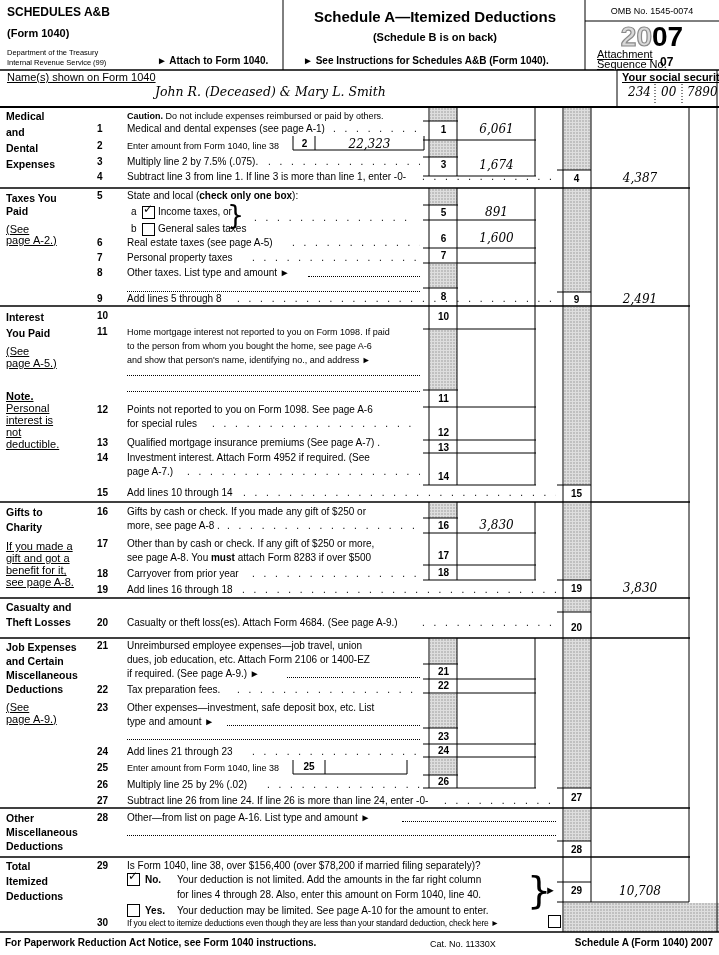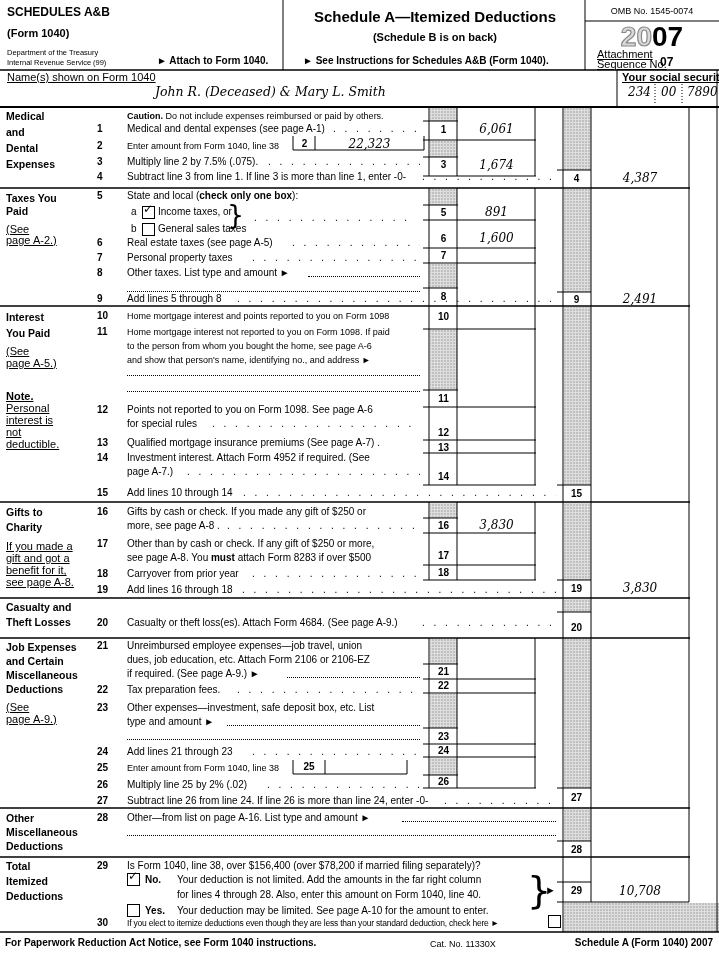--- a/index.html
+++ b/index.html
@@ -272,21 +272,20 @@
   <div class="seclabel" style="left:6px;top:311px;">Interest</div>
   <div class="seclabel" style="left:6px;top:327px;">You Paid</div>
   <div class="note" style="left:6px;top:346px;">(See</div>
   <div class="note" style="left:6px;top:358px;">page A-5.)</div>
   <div class="note b" style="left:6px;top:391px;">Note.</div>
   <div class="note" style="left:6px;top:403px;">Personal</div>
   <div class="note" style="left:6px;top:415px;">interest is</div>
   <div class="note" style="left:6px;top:427px;">not</div>
   <div class="note" style="left:6px;top:439px;">deductible.</div>
   <div class="lnum" style="top:310px;">10</div>
-  <div class="t c9" style="left:127px;top:310px;">Home mortgage interest and points reported to you on Form 1098</div>
   <div class="lnum" style="top:326px;">11</div>
   <div class="t c9" style="left:127px;top:326px;">Home mortgage interest not reported to you on Form 1098. If paid</div>
   <div class="t c9" style="left:127px;top:340px;">to the person from whom you bought the home, see page A-6</div>
   <div class="t c9" style="left:127px;top:354px;">and show that person's name, identifying no., and address ►</div>
   <div class="dr" style="left:127px;top:367px;width:293px;"></div>
   <div class="dr" style="left:127px;top:383px;width:293px;"></div>
   <div class="lnum" style="top:404px;">12</div>
   <div class="t" style="left:127px;top:404px;">Points not reported to you on Form 1098. See page A-6</div>
   <div class="t" style="left:127px;top:418px;">for special rules</div>
   <div class="lead" style="left:212px;top:418px;width:208px;">. . . . . . . . . . . . . . . . . . . . . . . . . . . . . . . . . . . . . . . . . . . . . . . . . . . . . . . . . . . .</div>
@@ -351,21 +350,21 @@
   <div class="cellhit" style="left:591px;top:612px;width:98px;height:25px;"></div>
 
   <div class="seclabel" style="left:6px;top:641px;">Job Expenses</div>
   <div class="seclabel" style="left:6px;top:655px;">and Certain</div>
   <div class="seclabel" style="left:6px;top:669px;">Miscellaneous</div>
   <div class="seclabel" style="left:6px;top:683px;">Deductions</div>
   <div class="note" style="left:6px;top:702px;">(See</div>
   <div class="note" style="left:6px;top:714px;">page A-9.)</div>
   <div class="lnum" style="top:640px;">21</div>
   <div class="t" style="left:127px;top:640px;">Unreimbursed employee expenses—job travel, union</div>
-  <div class="t" style="left:127px;top:654px;">dues, job education, etc. Attach Form 2106 or 2106-EZ</div>
+  <div class="t" style="left:127px;top:654px;">dues, job education, etc. Attach Form 2106 or 1400-EZ</div>
   <div class="t" style="left:127px;top:668px;">if required. (See page A-9.) ►</div>
   <div class="dr" style="left:287px;top:669px;width:133px;"></div>
   <div class="lnum" style="top:684px;">22</div>
   <div class="t" style="left:127px;top:684px;">Tax preparation fees.</div>
   <div class="lead" style="left:237px;top:684px;width:183px;">. . . . . . . . . . . . . . . . . . . . . . . . . . . . . . . . . . . . . . . . . . . . . . . . . . . . . . . . . . . .</div>
   <div class="lnum" style="top:702px;">23</div>
   <div class="t" style="left:127px;top:702px;">Other expenses—investment, safe deposit box, etc. List</div>
   <div class="t" style="left:127px;top:716px;">type and amount ►</div>
   <div class="dr" style="left:227px;top:717px;width:193px;"></div>
   <div class="dr" style="left:127px;top:731px;width:293px;"></div>

